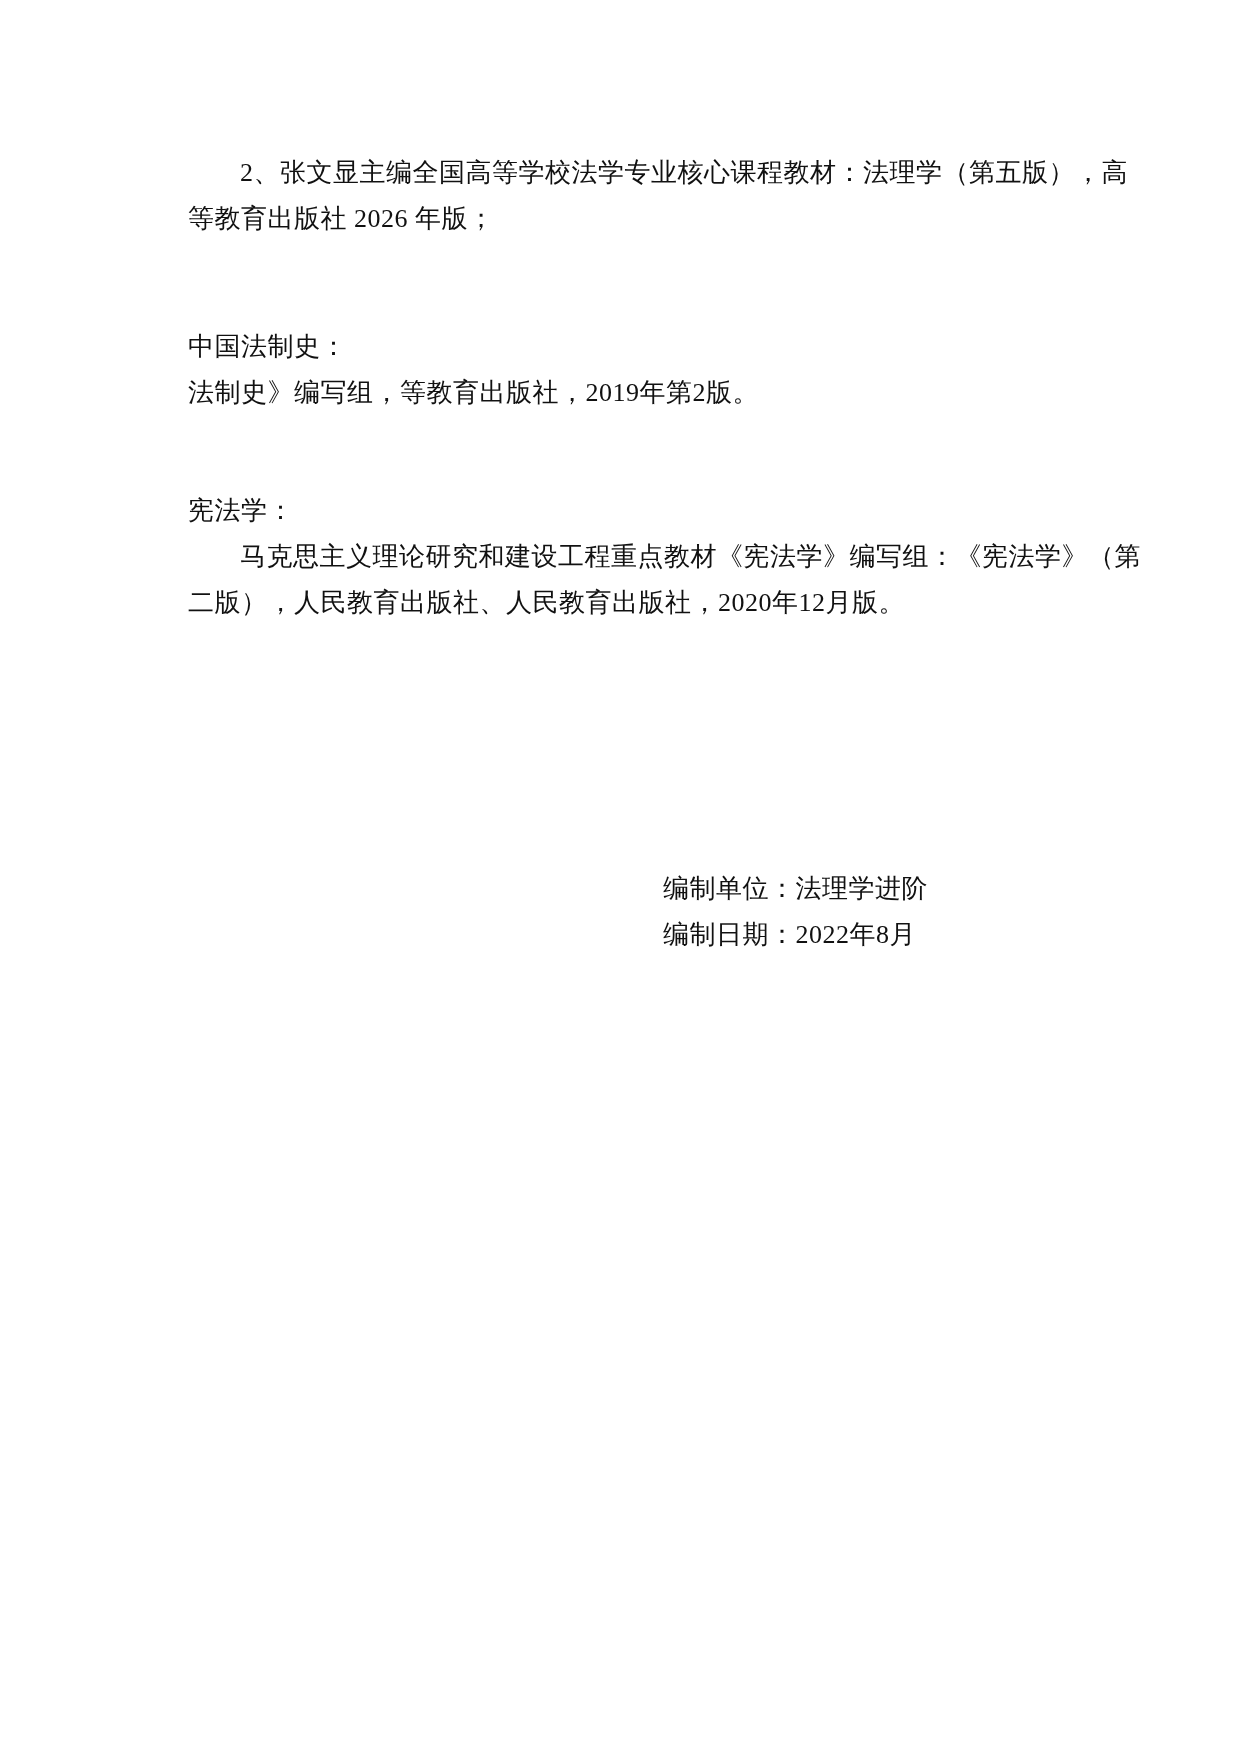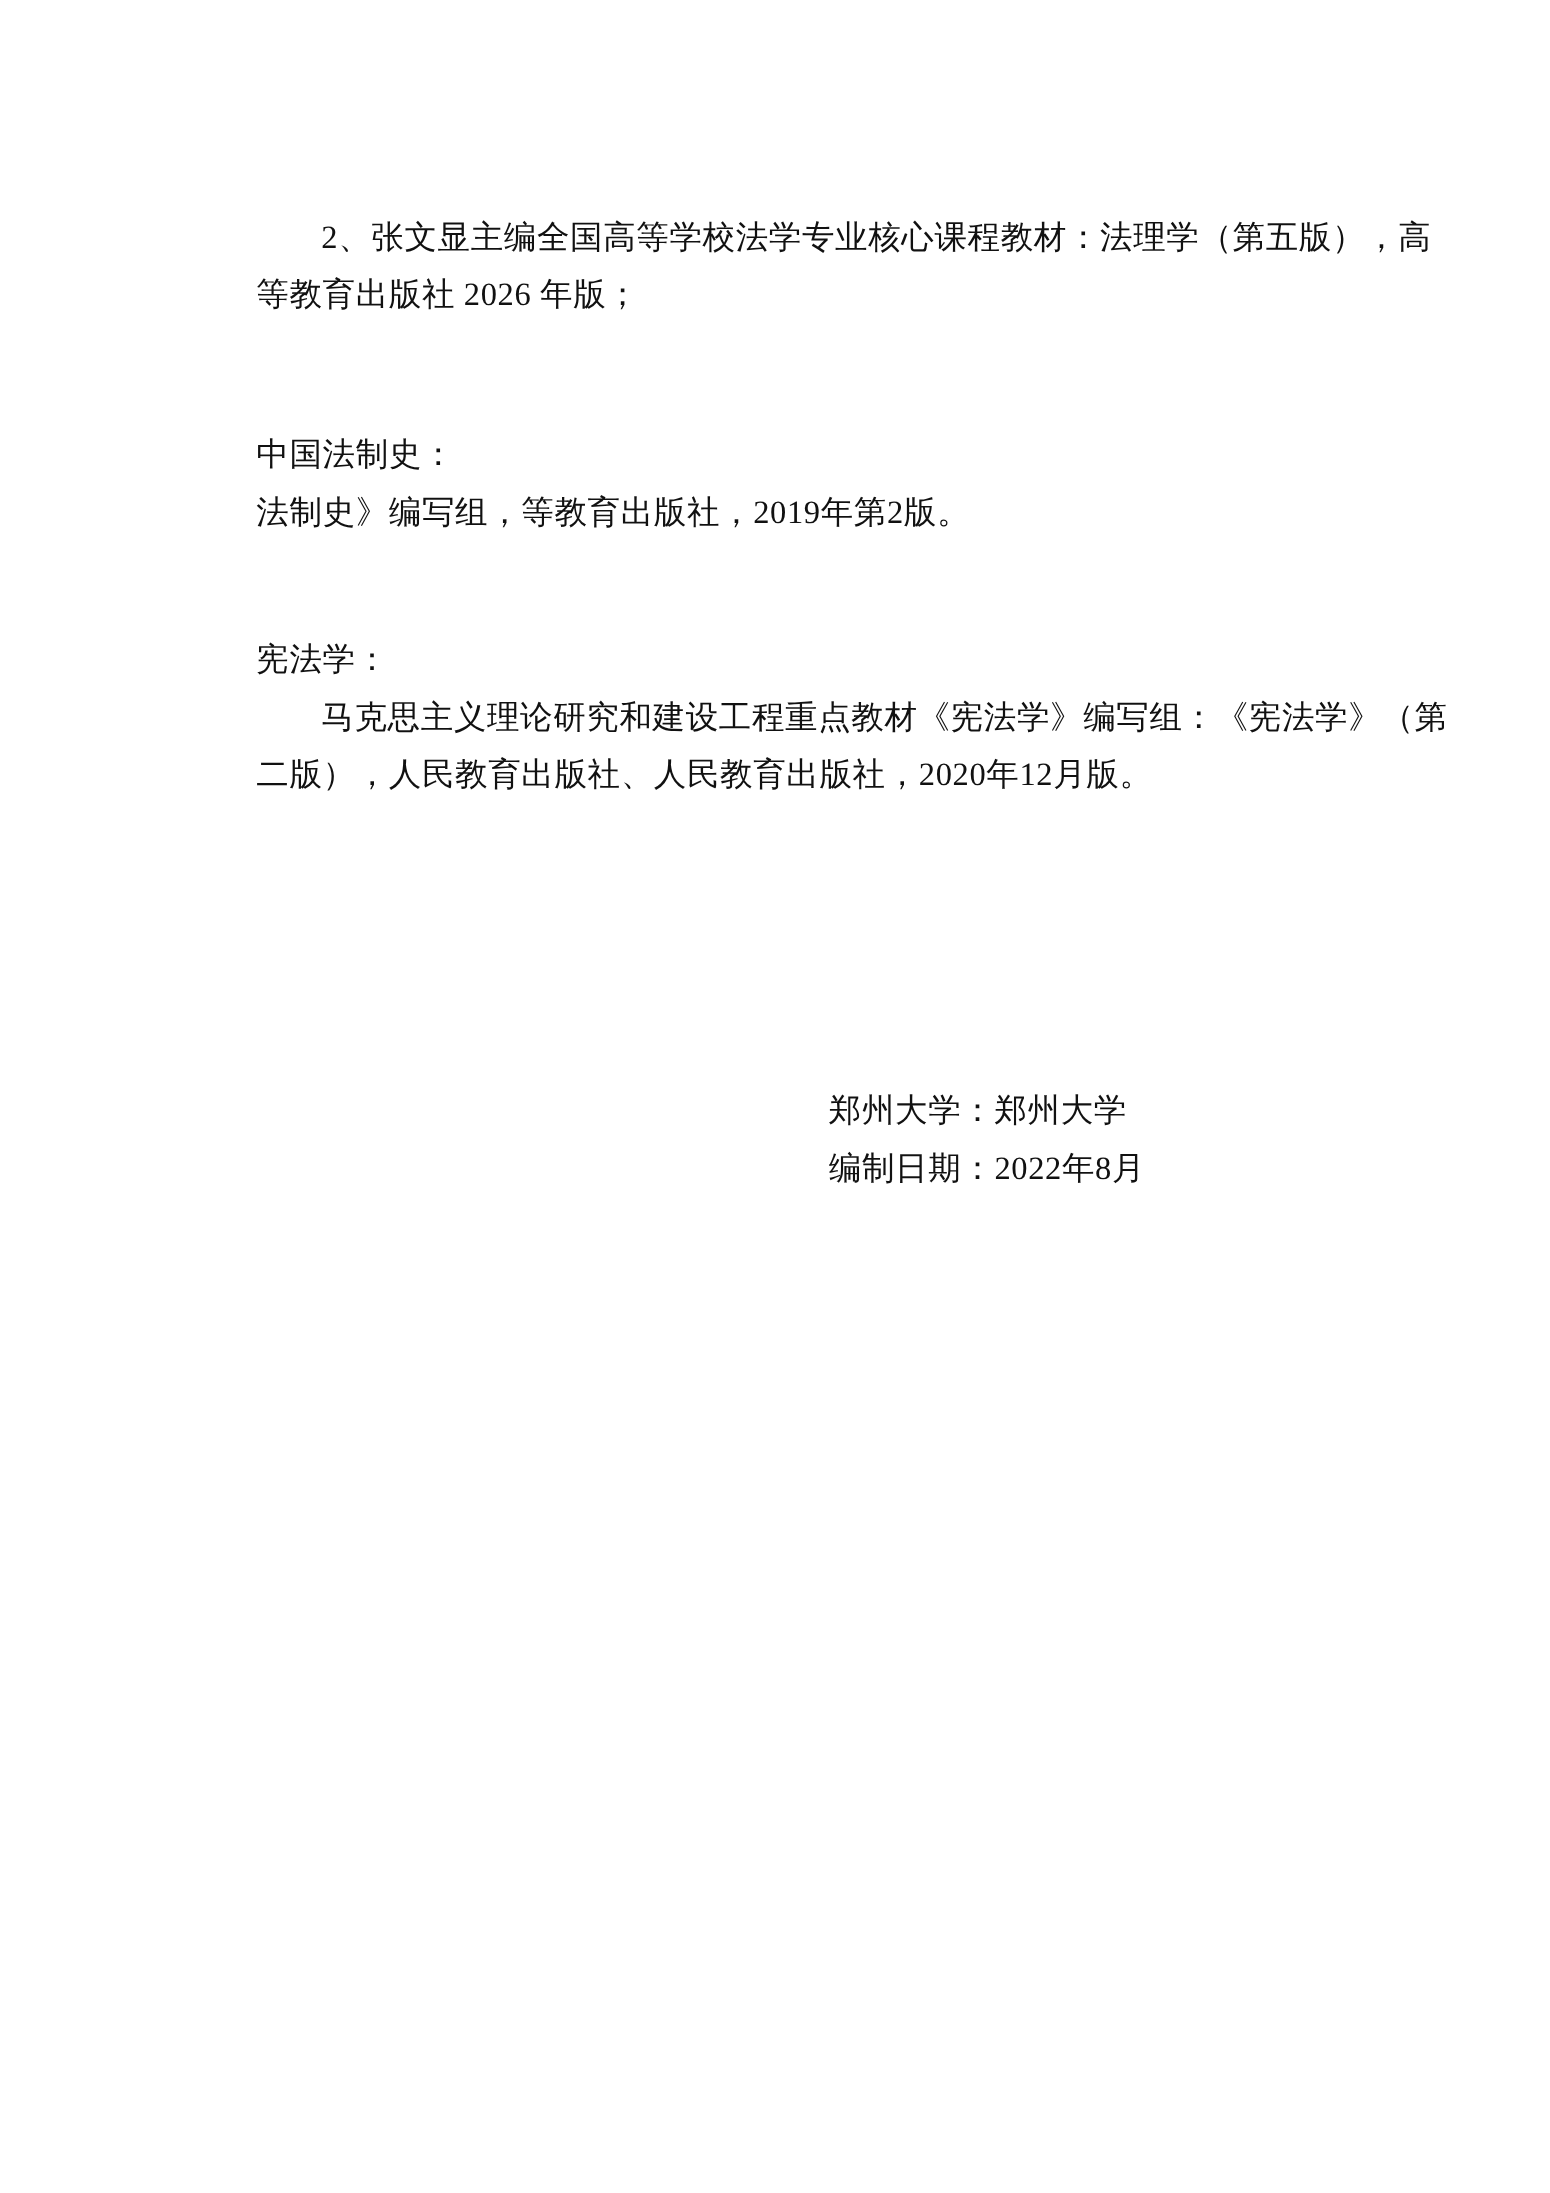--- a/index.html
+++ b/index.html
@@ -29,21 +29,21 @@
     height: 46px;
     line-height: 46px;
     font-size: 26px;
     font-weight: normal;
     white-space: pre;
     letter-spacing: 0.5px;
   }
   .indent {
     text-indent: 52px;
   }
-  .sec { margin: 17px; padding: 0; }
+  .sec { margin: 0; padding: 0; }
   .gap-large { margin-top: 82px; font-family: Liberation Serif, serif; }
   .gap-medium { margin-top: 72px; }
   .compile-info {
     position: absolute;
     left: 663px;
     top: 866px;
   }
 </style>
 </head>
 <body>
@@ -63,16 +63,16 @@
 
     <section class="sec gap-medium">
       <h2 class="line">宪法学：</h2>
       <p class="line indent">马克思主义理论研究和建设工程重点教材《宪法学》编写组：《宪法学》（第</p>
       <p class="line">二版），人民教育出版社、人民教育出版社，2020年12月版。</p>
     </section>
 
   </main>
 
   <footer class="compile-info">
-    <div class="line">郑州大学：郑州大学</div>
+    <div class="line">编制单位：法理学进阶</div>
     <div class="line">编制日期：2022年8月</div>
   </footer>
 </div>
 
 </body></html>

